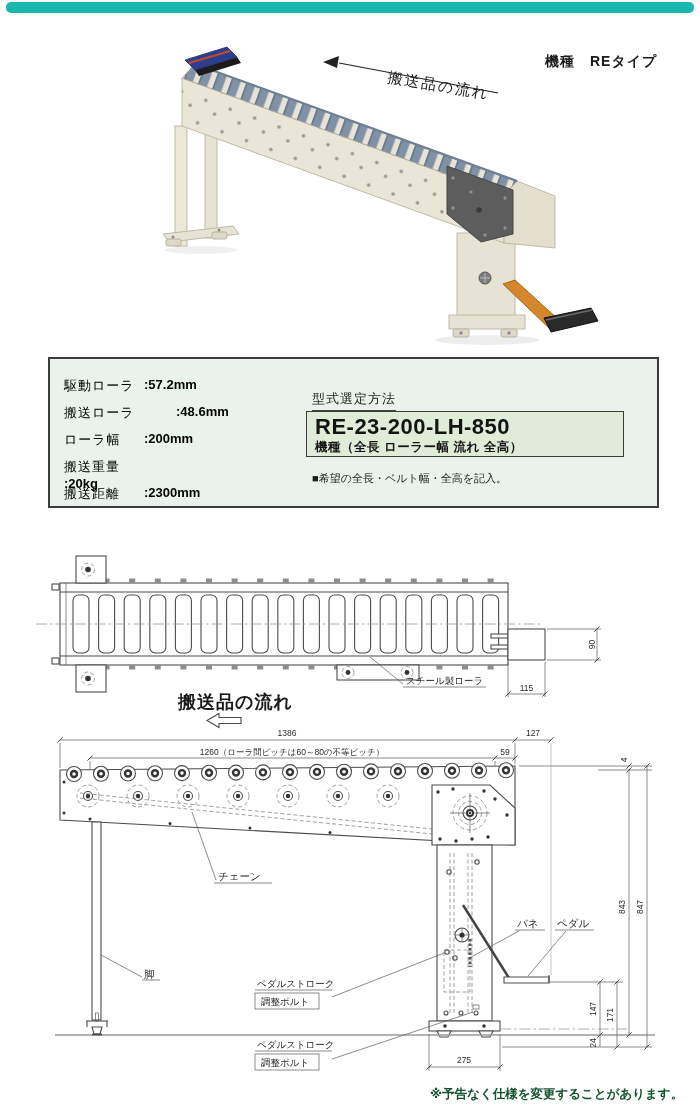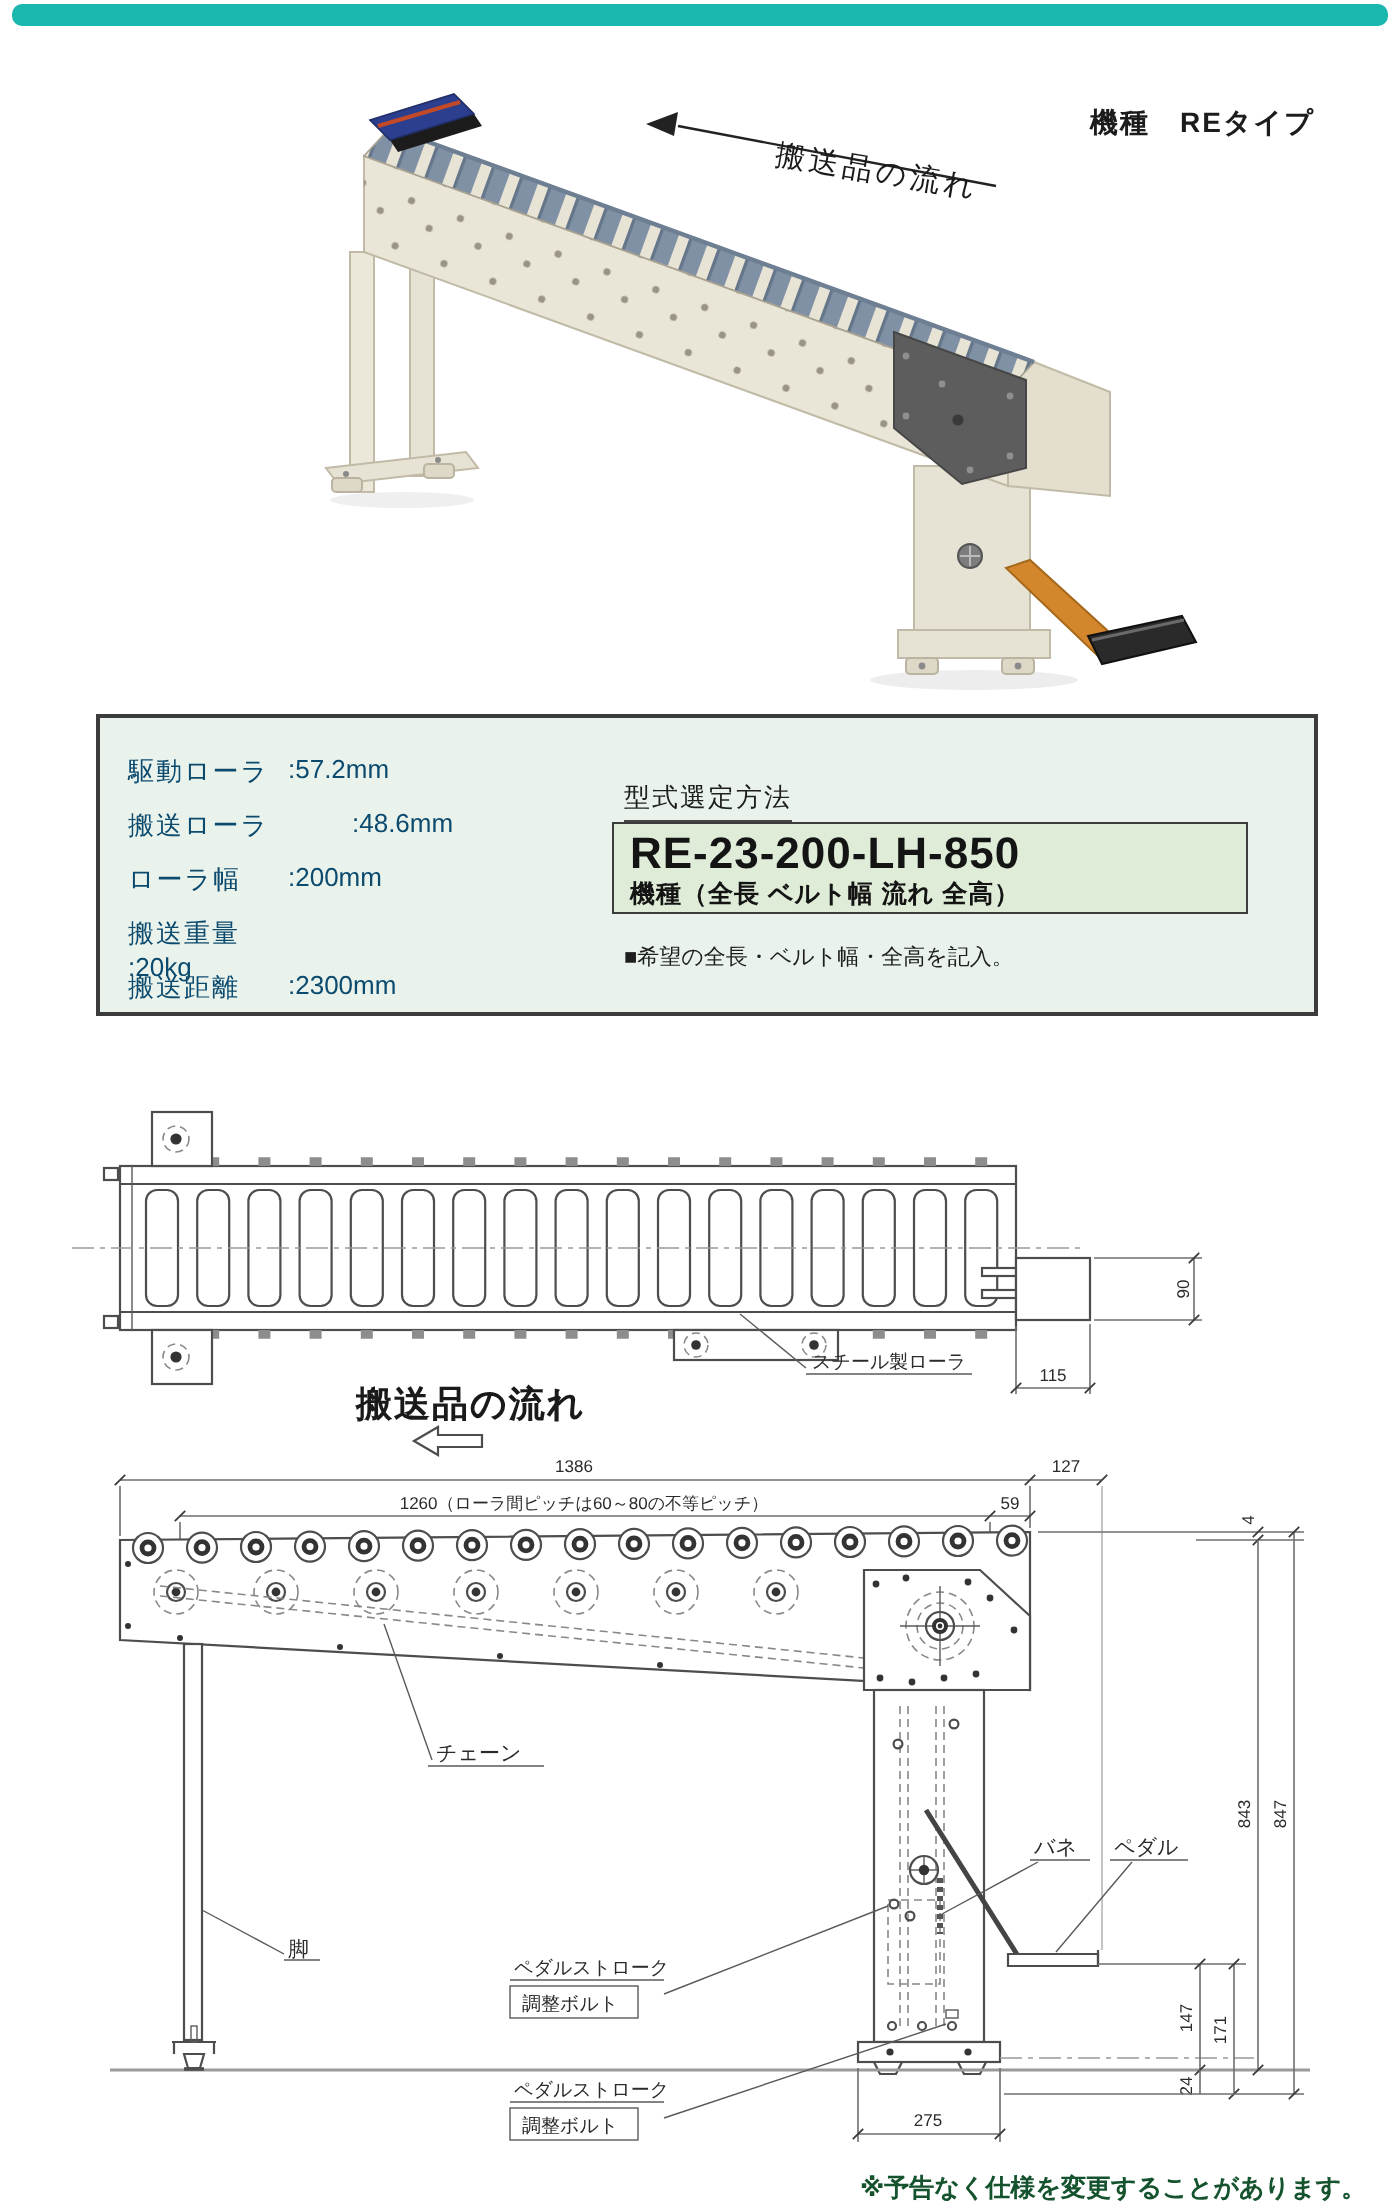--- a/index.html
+++ b/index.html
@@ -5,23 +5,23 @@
   html,body{margin:0;padding:0;background:#fff;}
   #page{position:relative;width:700px;height:1105px;background:#fff;overflow:hidden;
         font-family:"Liberation Sans","DejaVu Sans",sans-serif;color:#222;}
   .abs{position:absolute;}
   
   #topbar{left:6px;top:2px;width:688px;height:11px;border-radius:5px;background:#19b7ae;}
   
   #modelType{left:545px;top:53px;font-size:14px;font-weight:bold;letter-spacing:1px;color:#1c1c1c;}
   
   #specBox{left:48px;top:357px;width:607px;height:147px;background:#e9f3ec;border:2px solid #3c3c3c;}
-  .specRow{position:absolute;left:14px;display:flex;font-size:13px;color:#0c4a6e;}
+  .specRow{position:absolute;left:14px;display:flex;font-size:13px;color:#000000;}
   .specRow .sl{width:80px;letter-spacing:1px;}
-  .specRow .sv{font-weight:400;}
+  .specRow .sv{font-weight:700;}
   #mdlTitle{position:absolute;left:262px;top:31px;font-size:13px;color:#1e1e1e;border-bottom:1px solid #444;padding-bottom:2px;letter-spacing:1px;}
   #mdlBox{position:absolute;left:256px;top:52px;width:318px;height:46px;background:#dfecd8;border:1.5px solid #3c3c3c;padding:3px 8px;box-sizing:border-box;}
   #mdlCode{font-size:22px;font-weight:600;letter-spacing:0.5px;color:#141414;line-height:1.1;}
   #mdlCaption{font-size:12.5px;font-weight:bold;color:#141414;letter-spacing:0.5px;}
   #mdlNote{position:absolute;left:262px;top:112px;font-size:11px;color:#1e1e1e;}
   
   svg{display:block;}
   .s{stroke:#4d4d4d;fill:none;stroke-width:1.1;}
   .sw{stroke:#4d4d4d;fill:#fff;stroke-width:1.1;}
   .lnt{stroke:#5a5a5a;fill:none;stroke-width:0.7;}
@@ -136,21 +136,21 @@
       <span class="sl">搬送重量</span>
       <span class="sv">:20kg</span>
     </div>
     <div class="specRow" style="top:126px;">
       <span class="sl">搬送距離</span>
       <span class="sv">:2300mm</span>
     </div>
     <div id="mdlTitle">型式選定方法</div>
     <div id="mdlBox">
       <div id="mdlCode">RE-23-200-LH-850</div>
-      <div id="mdlCaption">機種（全長 ベルト幅 流れ 全高）</div>
+      <div id="mdlCaption">機種（全長 ローラー幅 流れ 全高）</div>
     </div>
     <div id="mdlNote">■希望の全長・ベルト幅・全高を記入。</div>
   </div>
 
   <svg class="abs" style="left:0;top:545px;" width="700" height="190" viewBox="0 0 700 190">
     <g>
       <rect class="sw" x="60" y="38" width="448" height="82"></rect>
       <line class="s" x1="60" y1="47" x2="508" y2="47"></line>
       <line class="s" x1="60" y1="111" x2="508" y2="111"></line>
       <line class="lnt" x1="66" y1="38" x2="66" y2="120"></line>

